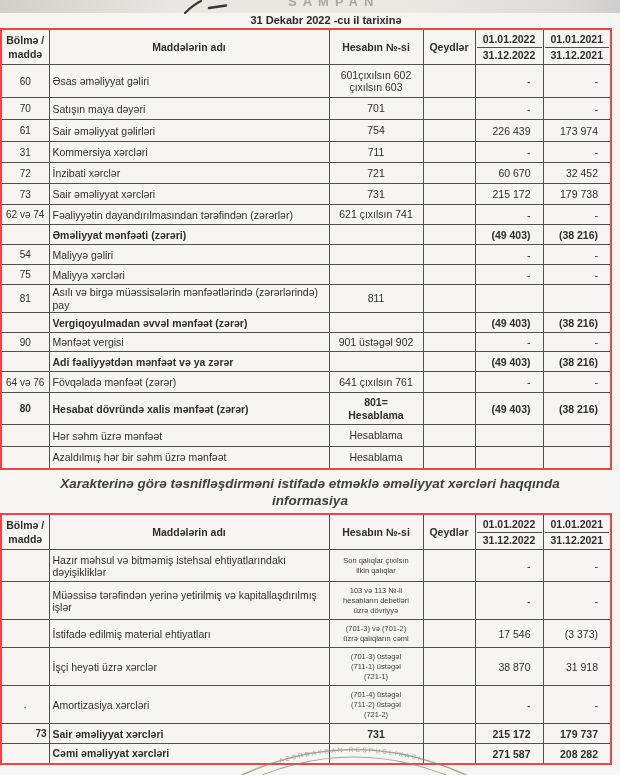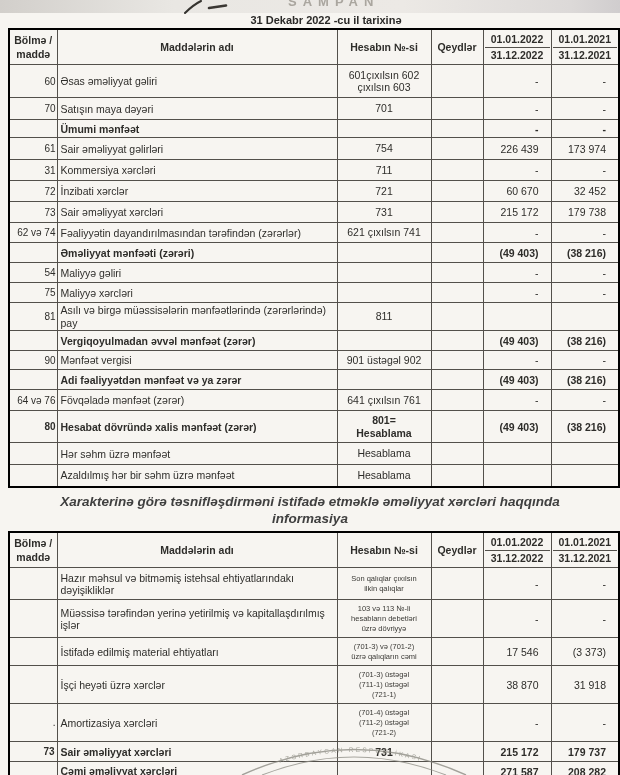--- a/index.html
+++ b/index.html
@@ -19,32 +19,32 @@
     font-size:13px;font-weight:bold;letter-spacing:6px;
     color:#aaa69f;white-space:nowrap;
   }
   .handmark{position:absolute;left:178px;top:0;}
   .date-line{
     text-align:center;font-size:11px;font-weight:bold;
     padding-left:48px;margin:1px 16px 2px 0;color:#2a2927;
   }
   table{
     border-collapse:collapse;table-layout:fixed;
-    width:610px;margin-left:8px;
-    border:2px solid #000000;
+    width:610px;margin-left:0;
+    border:2px solid #ef4444;
   }
   th,td{border:1px solid #53504b;overflow:hidden;}
   th{
     font-size:10.5px;font-weight:bold;text-align:center;
     vertical-align:middle;padding:2px 1px;line-height:1.2;
   }
   .th-line{padding:1px 0;}
   .th-div{border-bottom:1px solid #53504b;}
   td{font-size:10.5px;vertical-align:middle;padding:1px 3px;}
-  td.code{text-align:right;font-size:10px;white-space:nowrap;padding:1px 1px;}
+  td.code{text-align:center;font-size:10px;white-space:nowrap;padding:1px 1px;}
   td.code.code-right{text-align:right;padding-right:2px;}
   td.name{text-align:left;line-height:1.18;}
   td.acc{text-align:center;white-space:pre-line;line-height:1.2;}
   td.acc.small{font-size:7.5px;line-height:1.3;color:#3a3935;}
   td.val{text-align:right;padding-right:12px;}
   tr.bold td{font-weight:bold;}
   .sec-title{
     font-style:italic;font-weight:bold;font-size:13.5px;
     text-align:center;line-height:1.28;
     margin:5px auto 4px auto;max-width:552px;color:#404040;
@@ -110,28 +110,20 @@
         <td class="val">-</td>
       </tr>
       <tr style="height: 22px;">
         <td class="code">70</td>
         <td class="name">Satışın maya dəyəri</td>
         <td class="acc">701</td>
         <td class="note"></td>
         <td class="val">-</td>
         <td class="val">-</td>
       </tr>
-      <tr class="bold" style="height: 18px;">
-        <td class="code"></td>
-        <td class="name">Ümumi mənfəət</td>
-        <td class="acc"></td>
-        <td class="note"></td>
-        <td class="val">-</td>
-        <td class="val">-</td>
-      </tr>
       <tr style="height: 22px;">
         <td class="code">61</td>
         <td class="name">Sair əməliyyat gəlirləri</td>
         <td class="acc">754</td>
         <td class="note"></td>
         <td class="val">226 439</td>
         <td class="val">173 974</td>
       </tr>
       <tr style="height: 21px;">
         <td class="code">31</td>

